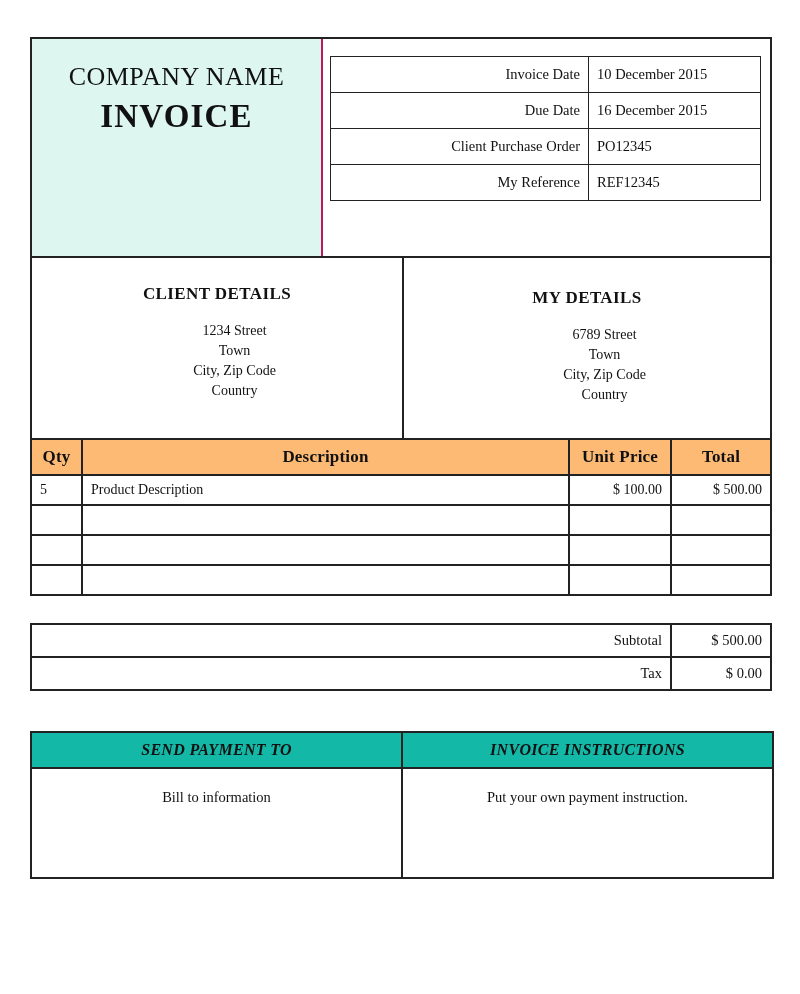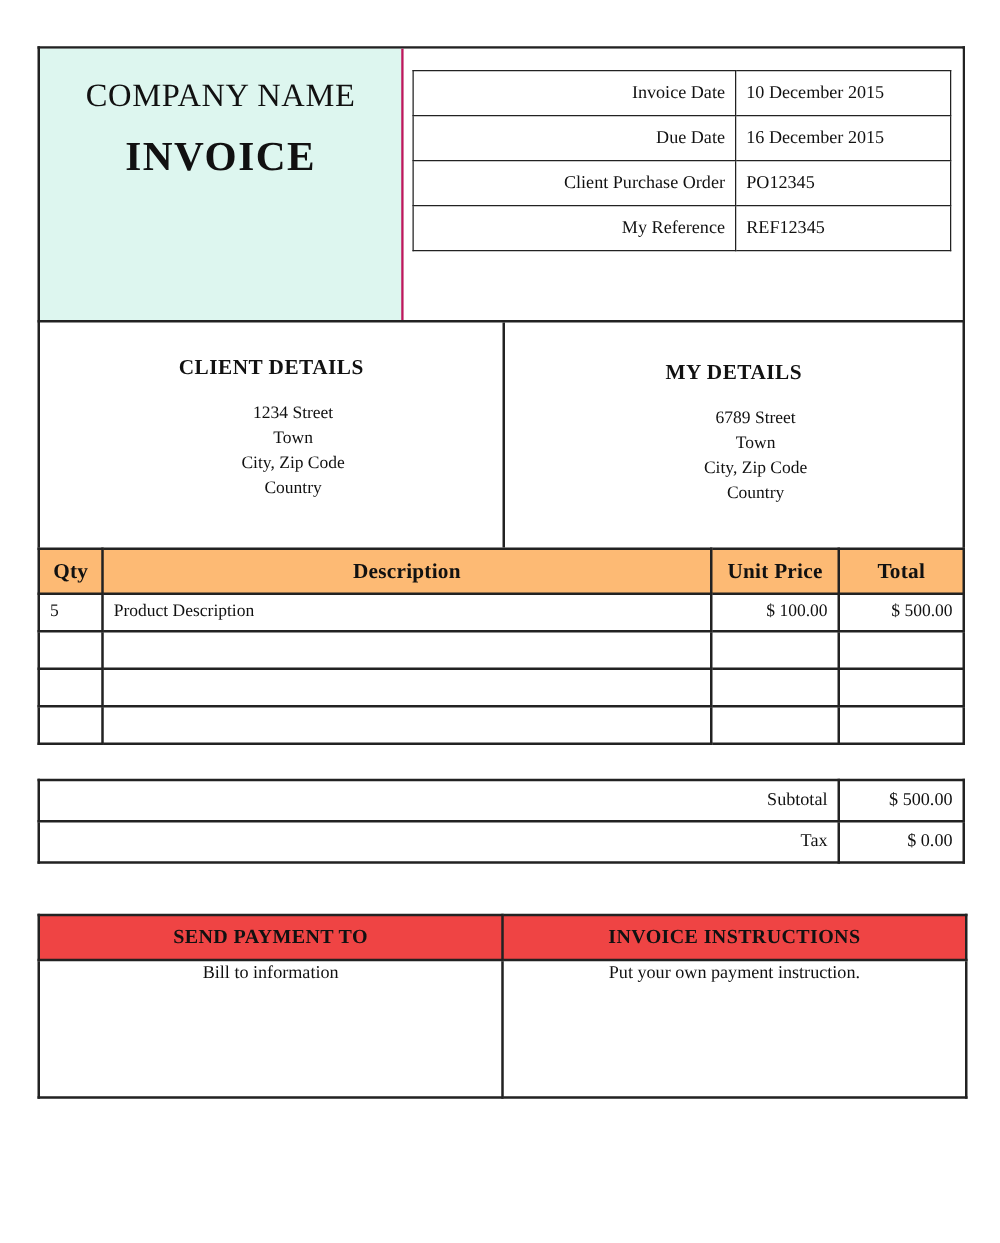--- a/index.html
+++ b/index.html
@@ -43,21 +43,21 @@
   .company-name {
     font-size: 26px;
     letter-spacing: 0.5px;
     line-height: 1.25;
     white-space: nowrap;
   }
   .invoice-word {
     font-size: 33px;
     font-weight: bold;
     letter-spacing: 1.2px;
-    margin-top: 14px;
+    margin-top: 4px;
   }
 
   .meta-wrap {
     flex: 1 1 auto;
     background: #ffffff;
     box-sizing: border-box;
     padding: 17px 9px 0 7px;
   }
   .meta-table {
     width: 100%;
@@ -177,30 +177,31 @@
     width: 100%;
     border-collapse: collapse;
     table-layout: fixed;
     margin-top: 40px;
   }
   .payment th, .payment td {
     border: 2px solid #222;
     box-sizing: border-box;
   }
   .payment th {
-    background: #ef4444;
+    background: #14b8a6;
     height: 36px;
     font-size: 16px;
     font-weight: bold;
     letter-spacing: 0.3px;
+    font-style: italic;
   }
   .payment td {
     height: 110px;
     vertical-align: top;
-    padding-top: 1px;
+    padding-top: 20px;
     text-align: center;
     font-size: 14.5px;
   }
   .pay-col-left  { width: 371px; }
   .pay-col-right { width: 371px; }
 </style>
 </head>
 <body>
 
 <div class="invoice">

